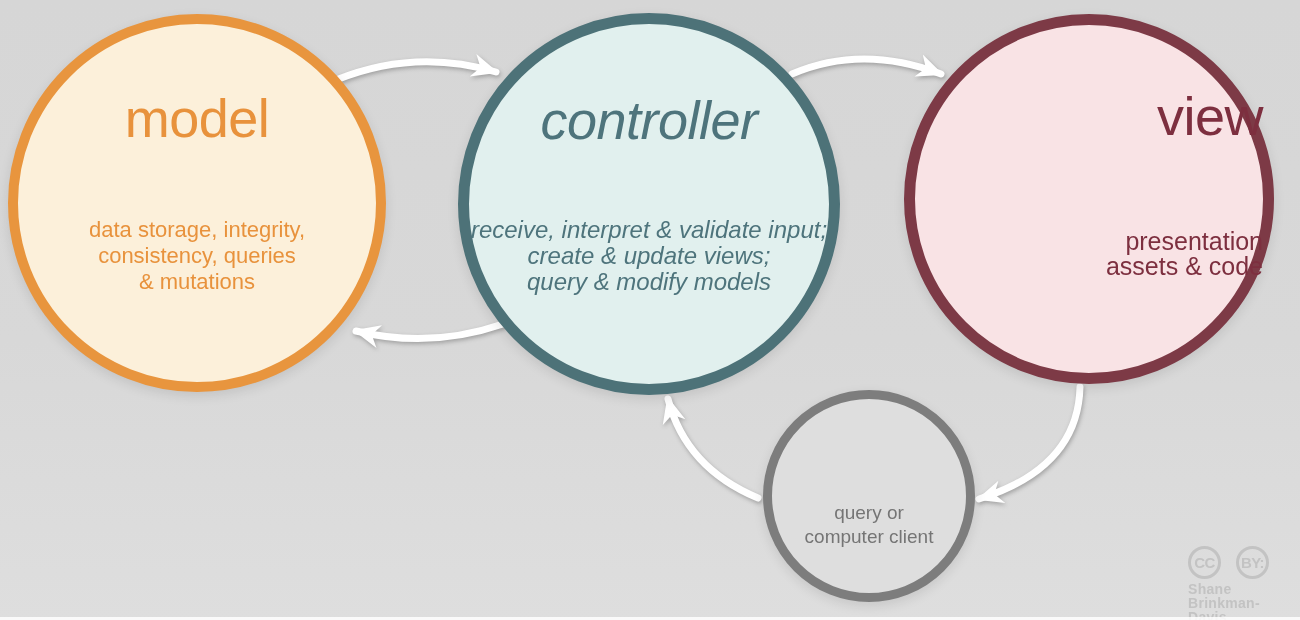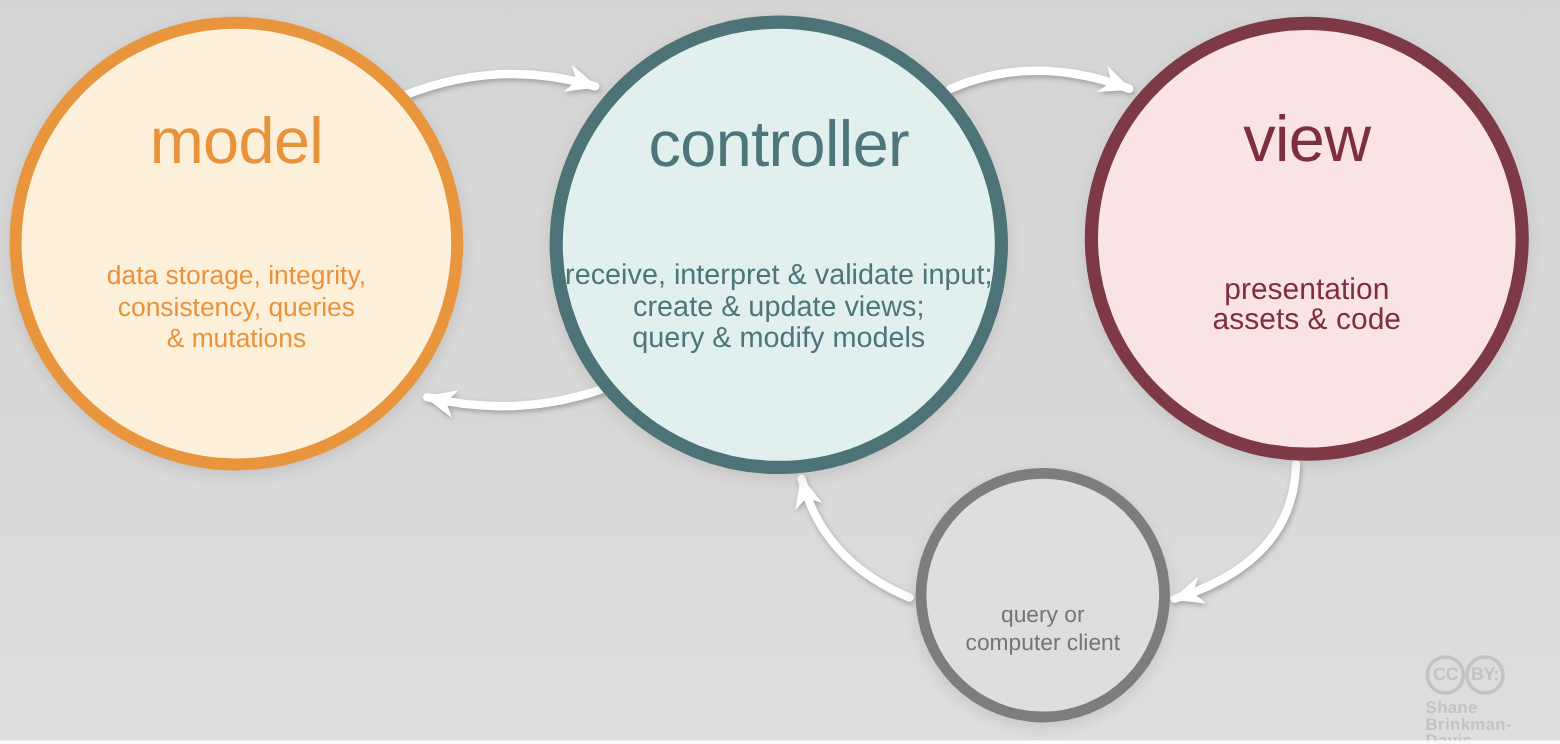--- a/index.html
+++ b/index.html
@@ -54,37 +54,38 @@
     white-space: pre-line;
   }
   .node-model      { left: 8px;   top: 14px;  width: 378px; height: 378px; border-width: 10px; }
   .node-model .title { top: 67px;  font-size: 54px; }
   .node-model .desc  { top: 193px; font-size: 22px; line-height: 26px; }
 
   .node-controller { left: 458px; top: 13px;  width: 382px; height: 382px; border-width: 11px; }
   .node-controller .title { top: 69px;  font-size: 54px; }
   .node-controller .desc  { top: 193px; font-size: 24px; line-height: 26px; }
 
-  .node-view       { left: 904px; top: 14px;  width: 370px; height: 370px; border-width: 11px; }
+  .node-view       { left: 904px; top: 14px;  width: 370px; height: 370px; border-width: 11px; text-align: right; }
   .node-view .title { top: 64px;  font-size: 54px; }
   .node-view .desc  { top: 204px; font-size: 25px; line-height: 25px; }
 
   .node-user       { left: 763px; top: 390px; width: 212px; height: 212px; border-width: 9px; }
   .node-user .title { top: 51px;  font-size: 52px; }
   .node-user .desc  { top: 102px; font-size: 19px; line-height: 24px; }
 
   .attribution {
     position: absolute;
     left: 1188px;
     top: 546px;
     width: 110px;
     font-weight: bold;
   }
   .badges {
     display: flex;
+    gap: 15px;
     margin-bottom: 3px;
   }
   .badge {
     display: inline-flex;
     align-items: center;
     justify-content: center;
     width: 33px;
     height: 33px;
     border: 3.5px solid currentColor;
     border-radius: 50%;
@@ -119,21 +120,21 @@
     </g>
   </svg>
 
   <div class="circle node-model" style="border-color: rgb(232, 149, 62); background-color: rgb(252, 240, 218); color: rgb(232, 146, 60);">
     <div class="title">model</div>
     <div class="desc">data storage, integrity,
 consistency, queries
 &amp; mutations</div>
   </div>
 
-  <div class="circle node-controller" style="border-color: rgb(77, 114, 120); background-color: rgb(225, 240, 238); color: rgb(78, 116, 124);">
+  <div class="circle node-controller" style="border-color: rgb(77, 114, 120); background-color: rgb(225, 240, 238); color: rgb(78, 116, 124); font-style: italic;">
     <div class="title">controller</div>
     <div class="desc">receive, interpret &amp; validate input;
 create &amp; update views;
 query &amp; modify models</div>
   </div>
 
   <div class="circle node-view" style="border-color: rgb(125, 58, 70); background-color: rgb(249, 227, 229); color: rgb(125, 47, 63);">
     <div class="title">view</div>
     <div class="desc">presentation
 assets &amp; code</div>

